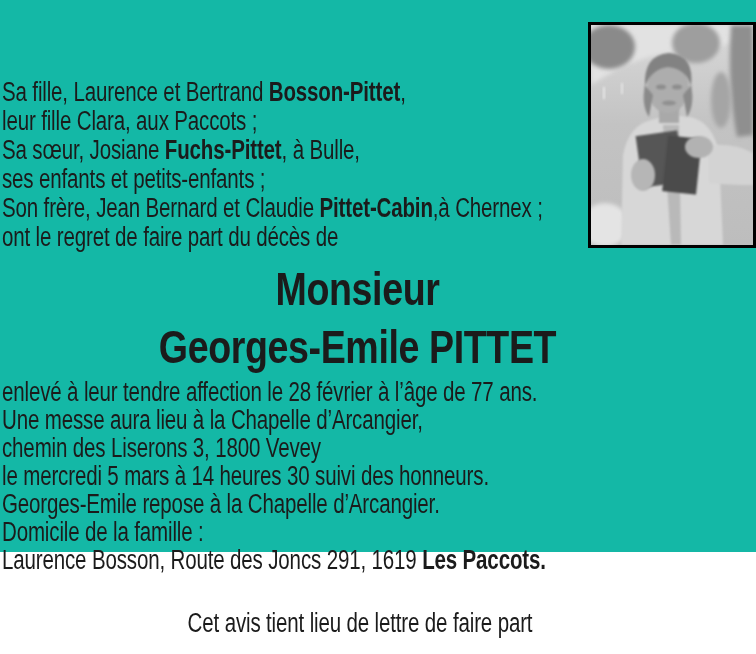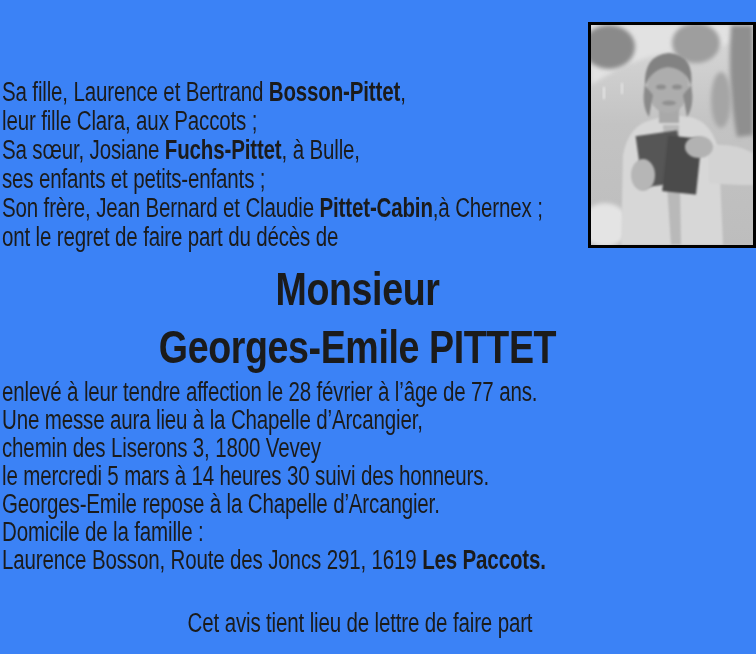--- a/index.html
+++ b/index.html
@@ -10,22 +10,22 @@
     width: 756px;
     height: 654px;
     background: #ffffff;
     font-family: "Liberation Sans", "DejaVu Sans", sans-serif;
     color: #1b1b1b;
     overflow: hidden;
   }
   .page {
     position: relative;
     width: 756px;
-    height: 654px;
-    background: #3b82f6;
+    height: 552px;
+    background: #14b8a6;
   }
 
   
   .photo-frame {
     position: absolute;
     left: 588px;
     top: 22px;
     width: 168px;
     height: 226px;
     border: 3px solid #000000;

